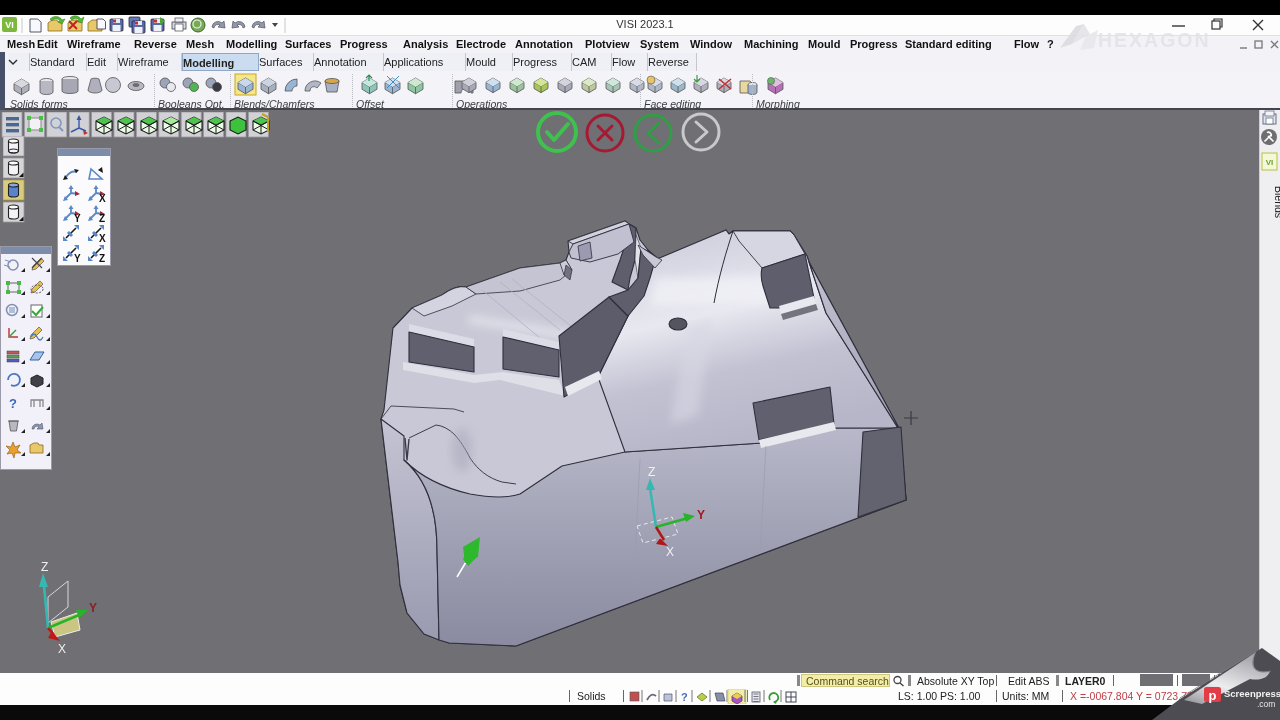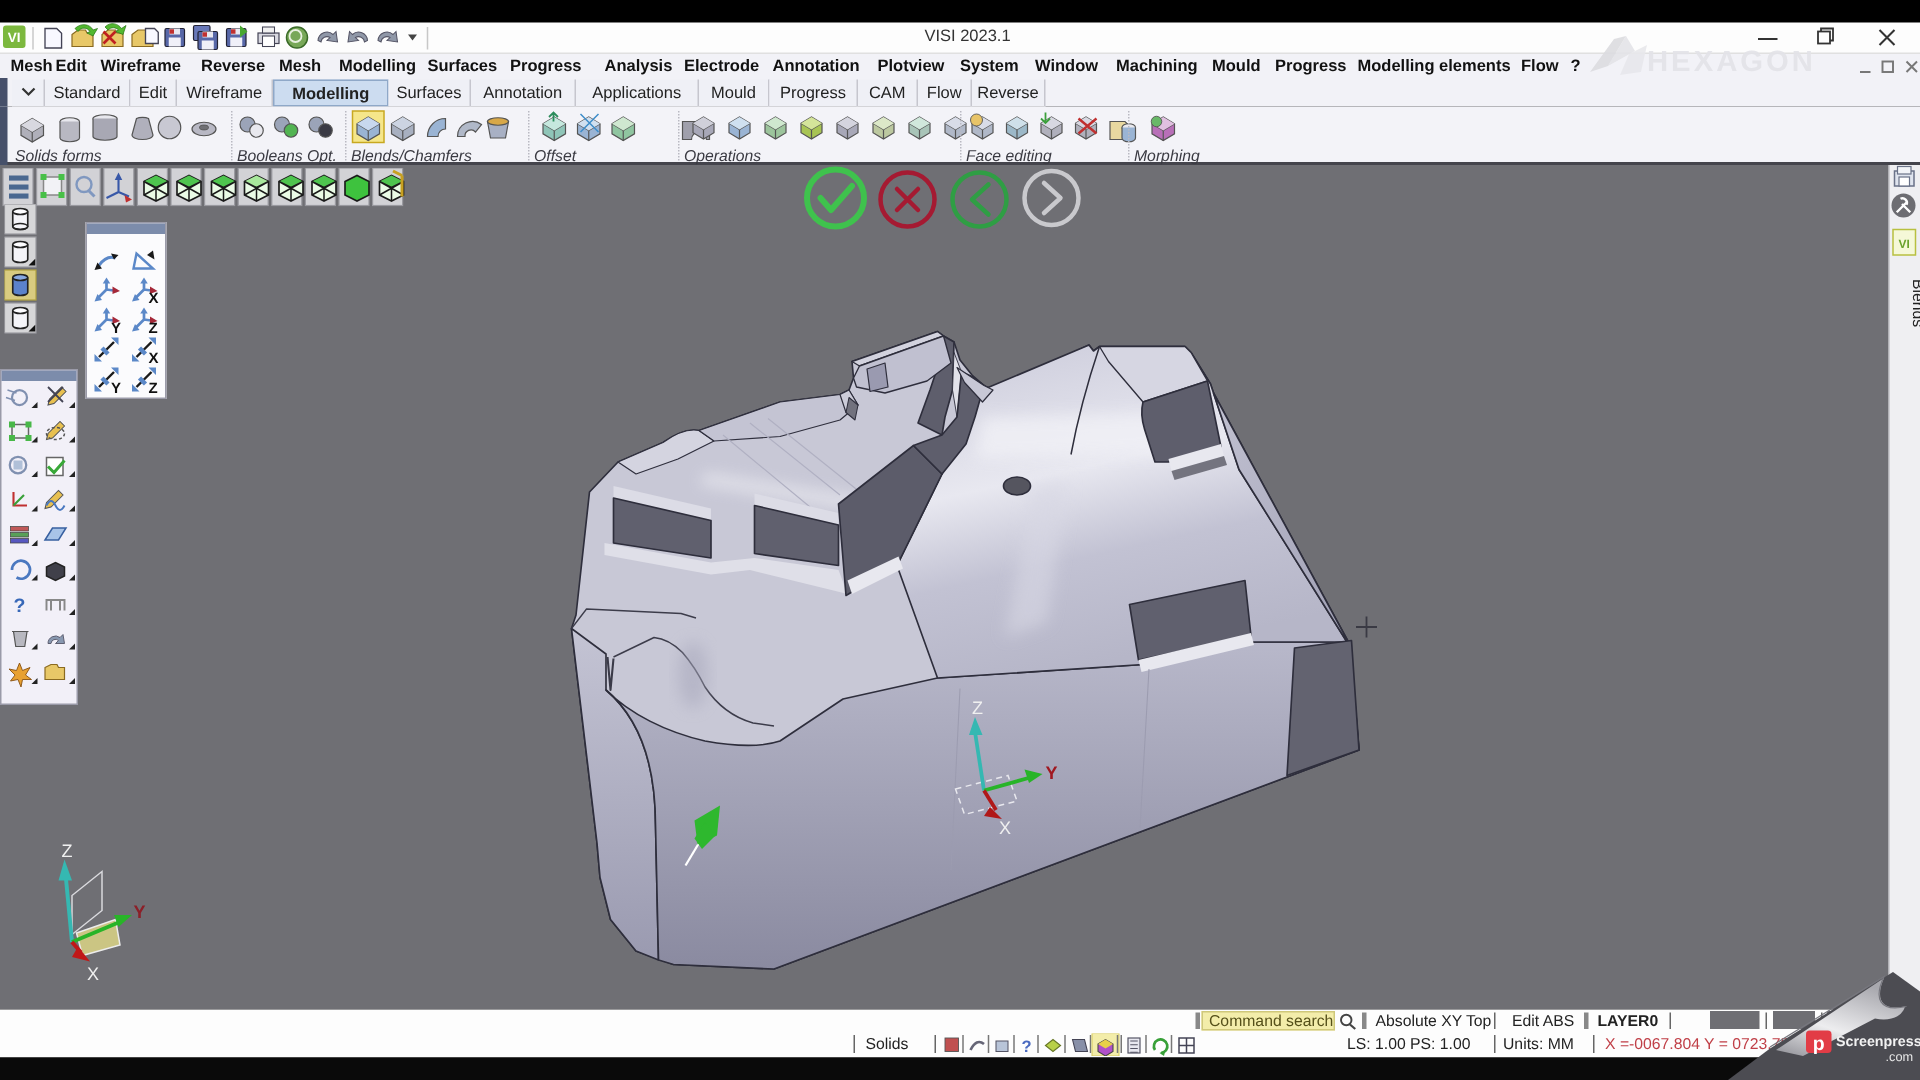--- a/index.html
+++ b/index.html
@@ -6,21 +6,21 @@
 html,body { width:1280px; height:720px; overflow:hidden; background:#000; }
 body { font-family:"Liberation Sans", sans-serif; position:relative; }
 .abs { position:absolute; }
 
 #blackbar { left:0; top:0; width:1280px; height:15px; background:#000; }
 #titlebar { left:0; top:15px; width:1280px; height:21px; background:#fdfdfd; border-bottom:1px solid #e0e0e0; }
 #menubar { left:0; top:36px; width:1280px; height:16px; background:#f2f2f7; font-size:11px; font-weight:bold; color:#111; }
 #tabrow { left:0; top:52px; width:1280px; height:19px; background:#f2f2f7; font-size:11px; color:#222; }
 #ribbon { left:0; top:71px; width:1280px; height:39px; background:#f3f3f8; border-bottom:2px solid #44444c; }
 .menuitem { position:absolute; top:2px; }
-.tab { position:absolute; top:1px; height:18px; line-height:18px; text-align:center; border-right:1px solid #c6c6ce; background:#eff0f6; }
+.tab { position:absolute; top:1px; height:18px; line-height:18px; text-align:left; border-right:1px solid #c6c6ce; background:#eff0f6; }
 .tab.active { background:#ccdcf0; border:1px solid #8fa8c8; font-weight:bold; }
 .glabel { position:absolute; top:27px; font-style:italic; font-size:10.5px; color:#3a3a42; text-align:left; }
 .gsep { position:absolute; top:3px; height:33px; border-left:1px dotted #b9b9c2; }
 
 #canvas { left:0; top:110px; width:1259px; height:563px; background:#6f6f74; }
 #rightbar { left:1259px; top:110px; width:21px; height:563px; background:#efeff2; border-left:1px solid #cfcfd4; }
 
 #status { left:0; top:673px; width:1280px; height:32px; background:#fdfdfd; font-size:11px; color:#222; }
 #bottombar { left:0; top:705px; width:1280px; height:15px; background:#0a0a0a; }
 </style>
@@ -98,21 +98,21 @@
   <span class="menuitem" style="left:340px">Progress</span>
   <span class="menuitem" style="left:403px">Analysis</span>
   <span class="menuitem" style="left:456px">Electrode</span>
   <span class="menuitem" style="left:515px">Annotation</span>
   <span class="menuitem" style="left:585px">Plotview</span>
   <span class="menuitem" style="left:640px">System</span>
   <span class="menuitem" style="left:690px">Window</span>
   <span class="menuitem" style="left:744px">Machining</span>
   <span class="menuitem" style="left:808px">Mould</span>
   <span class="menuitem" style="left:850px">Progress</span>
-  <span class="menuitem" style="left:905px">Modelling elements</span>
+  <span class="menuitem" style="left:905px">Standard editing</span>
   <span class="menuitem" style="left:1014px">Flow</span>
   <span class="menuitem" style="left:1047px">?</span>
   <svg class="abs" style="left:1238px;top:3px;z-index:6" width="42" height="12" viewBox="0 0 42 12">
     <line x1="2" y1="9" x2="9" y2="9" stroke="#777" stroke-width="1.4"></line>
     <rect x="17" y="2" width="7" height="7" fill="none" stroke="#777" stroke-width="1.3"></rect>
     <path d="M33 2 L40 9 M40 2 L33 9" stroke="#777" stroke-width="1.3"></path>
   </svg>
 </div>
 
 <div id="tabrow" class="abs">

